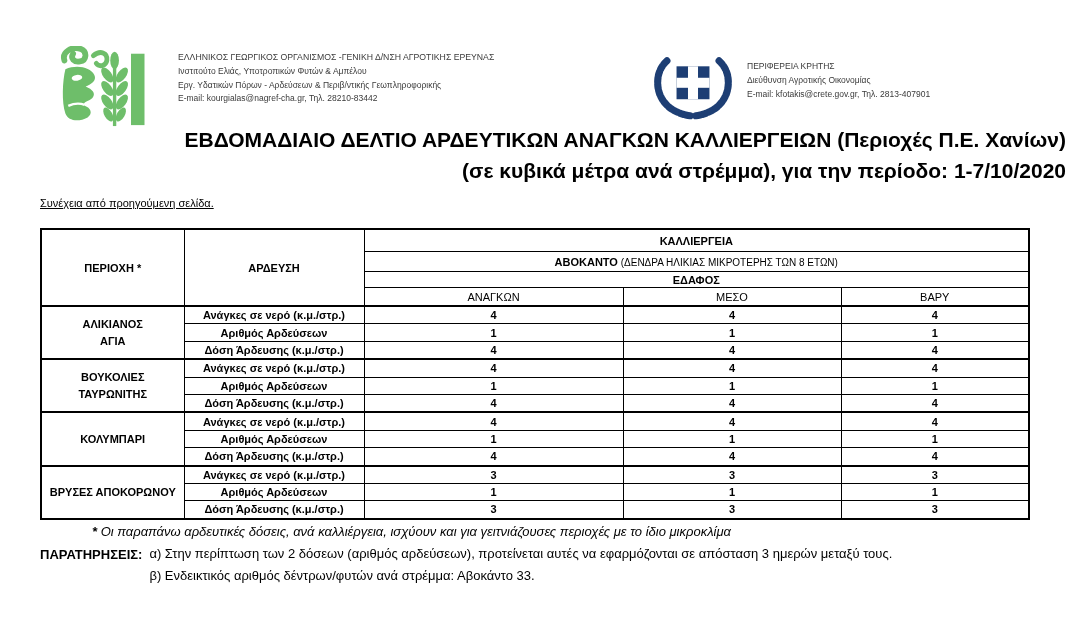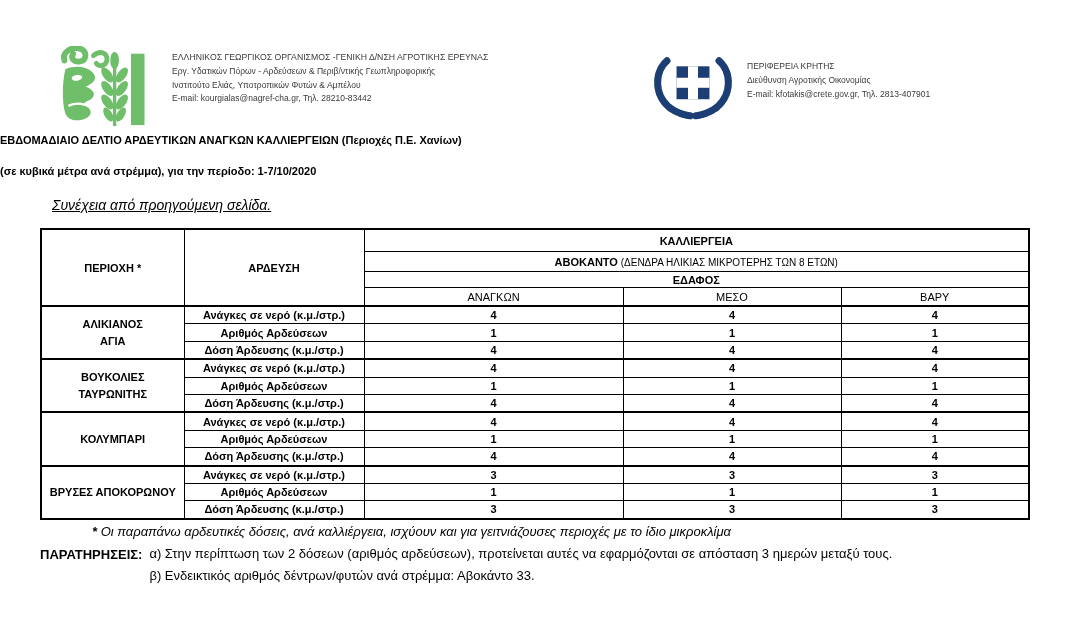--- a/index.html
+++ b/index.html
@@ -1,31 +1,31 @@
 <!DOCTYPE html>
 <html><head>
 <meta charset="utf-8">
 <style>
   html,body{margin:0;padding:0;background:#e8e8e8;}
   .page{position:relative;width:1066px;height:639px;background:#ffffff;
         font-family:"Liberation Sans",sans-serif;color:#000;overflow:hidden;margin:0 auto;}
 
   
-  .header-left{position:absolute;left:57px;top:46px;display:flex;gap:22px;align-items:flex-start;}
+  .header-left{position:absolute;left:57px;top:46px;display:flex;gap:28px;align-items:flex-start;}
   .header-right{position:absolute;left:650px;top:52px;display:flex;gap:11px;align-items:flex-start;}
   .org-lines{font-size:8.5px;line-height:13.8px;color:#3a3a3a;padding-top:5px;white-space:nowrap;}
   .org-lines .l0{font-size:8.7px;}
   .header-right .org-lines{padding-top:8px;}
 
   
-  .title{position:absolute;top:132px;left:0;width:100%;text-align:left;
-         font-weight:bold;font-size:11px;line-height:16px;}
+  .title{position:absolute;top:132px;left:0;width:100%;text-align:right;
+         font-weight:bold;font-size:21px;line-height:16px;}
   .title .line2{margin-top:15px;}
 
-  .continuation{position:absolute;left:52px;top:197px;font-size:14px;font-style:italic;
+  .continuation{position:absolute;left:40px;top:197px;font-size:11px;
                 text-decoration:underline;}
 
   
   .table-wrap{position:absolute;left:40px;top:228px;}
   table{border-collapse:collapse;table-layout:fixed;width:988px;border:2px solid #000;}
   th,td{border:1px solid #000;text-align:center;vertical-align:middle;padding:0;
         font-size:11px;overflow:hidden;}
   tr.h1 th{height:21px;font-weight:bold;}
   tr.h2 th{height:19px;font-weight:normal;}
   tr.h3 th{height:15px;font-weight:bold;}
@@ -67,22 +67,22 @@
         </g>
         <line x1="59" y1="20" x2="59" y2="83" stroke="#6ebe6a" stroke-width="3.5"></line>
         <path d="M7,15 C4,6 15,0 24,3 C31,6 30,15 23,16 C17,17 13,13 16,8" fill="none" stroke="#6ebe6a" stroke-width="6" stroke-linecap="round"></path>
         <path d="M37,10 C44,4 52,7 51,15 C50,21 43,22 40,18" fill="none" stroke="#6ebe6a" stroke-width="5" stroke-linecap="round"></path>
         <ellipse cx="20" cy="33" rx="5.5" ry="3" fill="#ffffff" transform="rotate(-8 20 33)"></ellipse>
         <path d="M11,62 q9,-4 17,-1" stroke="#ffffff" stroke-width="2.5" fill="none"></path>
       </svg>
     </span>
     <div class="org-lines">
       <div class="l0">ΕΛΛΗΝΙΚΟΣ ΓΕΩΡΓΙΚΟΣ ΟΡΓΑΝΙΣΜΟΣ -ΓΕΝΙΚΗ Δ/ΝΣΗ ΑΓΡΟΤΙΚΗΣ ΕΡΕΥΝΑΣ</div>
+      <div>Ινστιτούτο Ελιάς, Υποτροπικών Φυτών &amp; Αμπέλου</div>
       <div>Εργ. Υδατικών Πόρων - Αρδεύσεων &amp; Περιβ/ντικής Γεωπληροφορικής</div>
-      <div>Ινστιτούτο Ελιάς, Υποτροπικών Φυτών &amp; Αμπέλου</div>
       <div>E-mail: kourgialas@nagref-cha.gr, Τηλ. 28210-83442</div>
     </div>
   </div>
 
   <div class="header-right">
     <span>
       <svg width="86" height="68" viewBox="0 0 120 95" xmlns="http://www.w3.org/2000/svg">
         <path d="M56,89 C26,85 8,64 11,37 C12,27 17,18 24,12" fill="none" stroke="#1d3e74" stroke-width="10" stroke-dasharray="6 3" stroke-linecap="round"></path>
         <path d="M64,89 C94,85 112,64 109,37 C108,27 103,18 96,12" fill="none" stroke="#1d3e74" stroke-width="10" stroke-dasharray="6 3" stroke-linecap="round"></path>
         <rect x="37" y="20" width="46" height="46" fill="#1d3e74"></rect>

